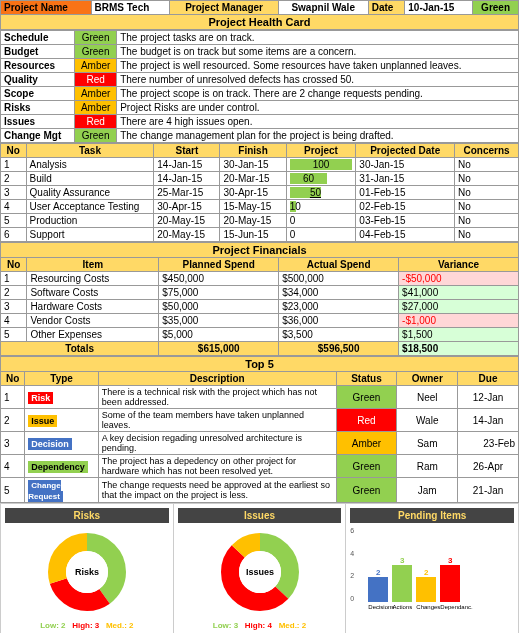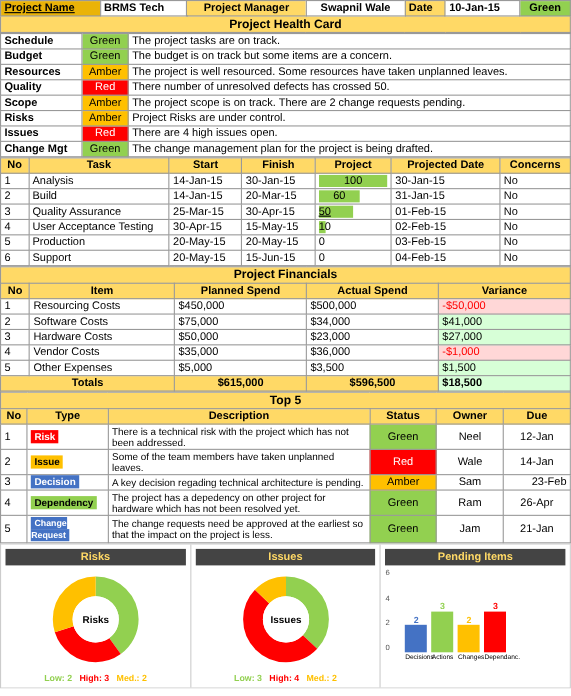--- a/index.html
+++ b/index.html
@@ -23,21 +23,21 @@
     .top5-status-red { background:#FF0000; color:#fff; text-align:center; }
     .top5-status-amber { background:#FFC000; text-align:center; }
   </style>
 </head>
 <body>
 
 <table>
 
   <tbody>
       <tr>
-    <td colspan="1" style="background:#eab308;font-weight:bold;text-decoration:underline;">Project Name</td>
+    <td colspan="1" style="background:#f97316;font-weight:bold;">Project Name</td>
     <td colspan="2" style="background:#fff;font-weight:bold;">BRMS Tech</td>
     <td colspan="2" style="background:#FFD966;font-weight:bold;text-align:center;">Project Manager</td>
     <td colspan="2" style="background:#fff;font-weight:bold;text-align:center;">Swapnil Wale</td>
     <td style="background:#FFD966;font-weight:bold;">Date</td>
     <td style="background:#fff;font-weight:bold;">10-Jan-15</td>
     <td style="background:#92D050;font-weight:bold;text-align:center;">Green</td>
   </tr>
 
   <tr>
     <td colspan="10" class="section-header">Project Health Card</td>
@@ -131,21 +131,21 @@
         </td>
         <td>31-Jan-15</td>
         <td>No</td>
       </tr>
       <tr>
         <td>3</td>
         <td>Quality Assurance</td>
         <td>25-Mar-15</td>
         <td>30-Apr-15</td>
         <td>
-          <div style="background:#92D050;text-align:left;width:50%;text-decoration:underline;">50</div>
+          <div style="background:#92D050;text-align:right;width:50%;text-decoration:underline;">50</div>
         </td>
         <td>01-Feb-15</td>
         <td>No</td>
       </tr>
       <tr>
         <td>4</td>
         <td>User Acceptance Testing</td>
         <td>30-Apr-15</td>
         <td>15-May-15</td>
         <td>
@@ -271,21 +271,21 @@
         <td>2</td>
         <td><span class="risk-type-issue">Issue</span></td>
         <td style="font-size: 9px;">Some of the team members have taken unplanned leaves.</td>
         <td class="top5-status-red">Red</td>
         <td style="text-align: center;">Wale</td>
         <td style="text-align: center;">14-Jan</td>
       </tr>
       <tr>
         <td>3</td>
         <td><span class="risk-type-decision">Decision</span></td>
-        <td style="font-size: 9px;">A key decision regading technical architecture is pending.</td>
+        <td style="font-size: 9px;">A key decision regading unresolved architecture is pending.</td>
         <td class="top5-status-amber">Amber</td>
         <td style="text-align: center;">Sam</td>
         <td style="text-align: right;">23-Feb</td>
       </tr>
       <tr>
         <td>4</td>
         <td><span class="risk-type-dependency">Dependency</span></td>
         <td style="font-size: 9px;">The project has a depedency on other project for hardware which has not been resolved yet.</td>
         <td class="top5-status-green">Green</td>
         <td style="text-align: center;">Ram</td>

